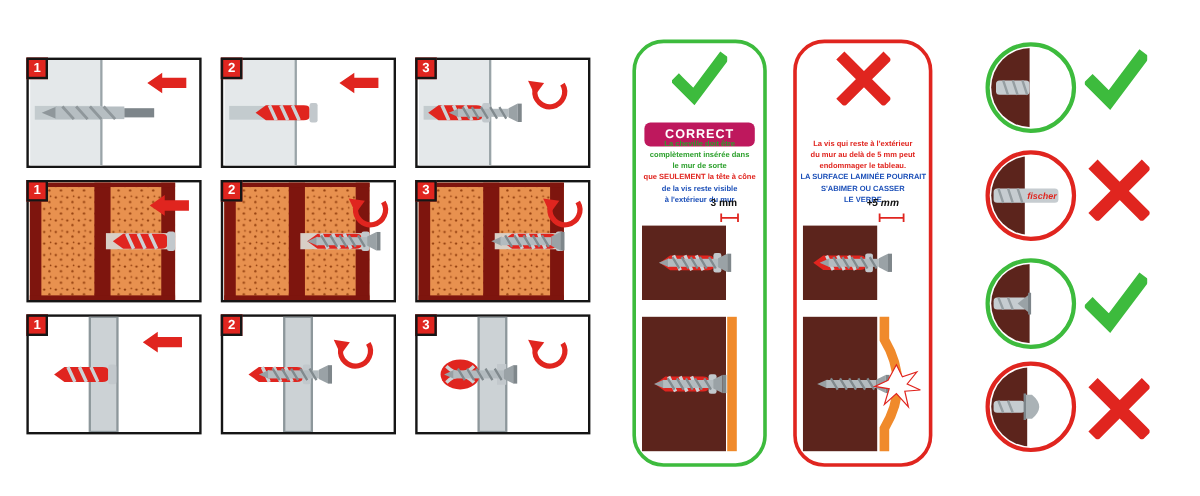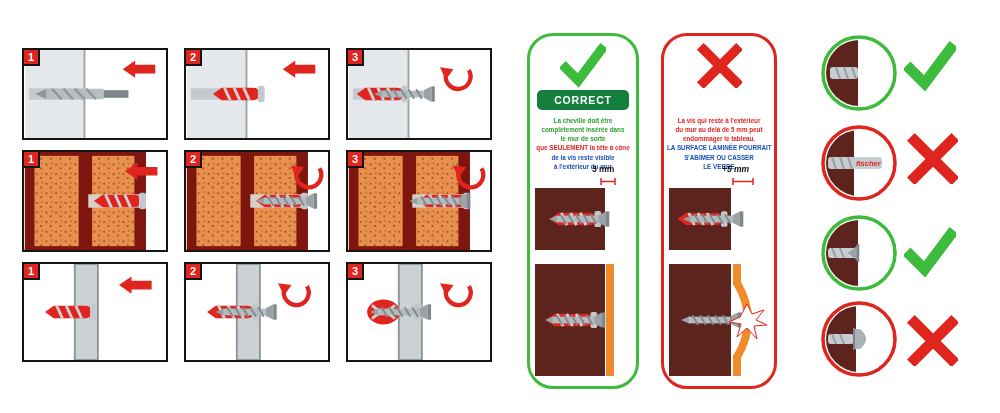--- a/index.html
+++ b/index.html
@@ -24,21 +24,21 @@
   
   .card { position:absolute; background:#fff; border-radius:26px; overflow:hidden; }
   .green-card { left:527px; top:33px; width:112px; height:356px; border:3px solid #3dbb3d; }
   .red-card   { left:661px; top:33px; width:116px; height:356px; border:3px solid #e0251f; }
   .big-mark { position:absolute; top:6px; left:50%; transform:translateX(-50%); width:46px; height:46px; }
   .band {
     position:absolute; top:54px; left:7px; right:7px; height:20px; border-radius:5px;
     color:#fff; font-weight:bold; font-size:10.5px; letter-spacing:0.8px;
     display:flex; align-items:center; justify-content:center;
   }
-  .green-band { background:#15803d; }
+  .green-band { background:#be185d;margin-top:12px; }
   .red-band { background:#e0251f; }
   .card-body { position:absolute; top:80px; left:3px; right:3px; text-align:center; }
   .card-body div { font-size:6.3px; font-weight:bold; line-height:1.45; white-space:nowrap; }
   .card-body .green { color:#2ca02c; }
   .card-body .red   { color:#e0251f; }
   .card-body .blue  { color:#1b4fb8; }
   .measure { position:absolute; top:128px; font-size:8.5px; font-weight:bold; color:#111; }
   .green-card .measure { left:62px; }
   .red-card .measure { left:58px;font-style:italic; }
   .card-art { position:absolute; left:5px; top:140px; width:102px; height:208px; display:block; }

